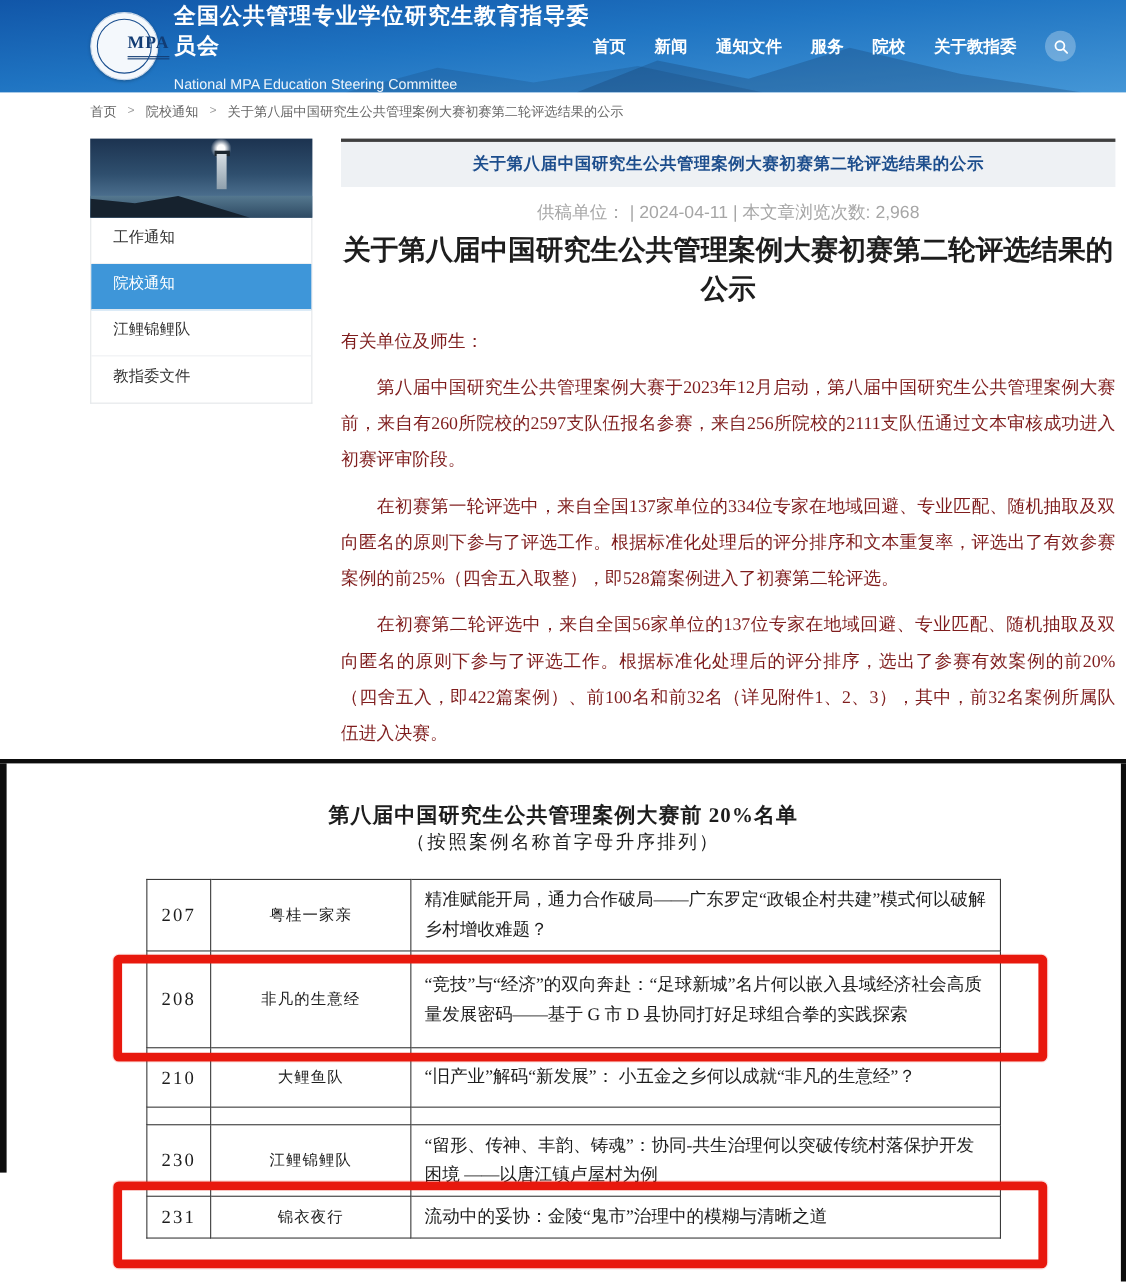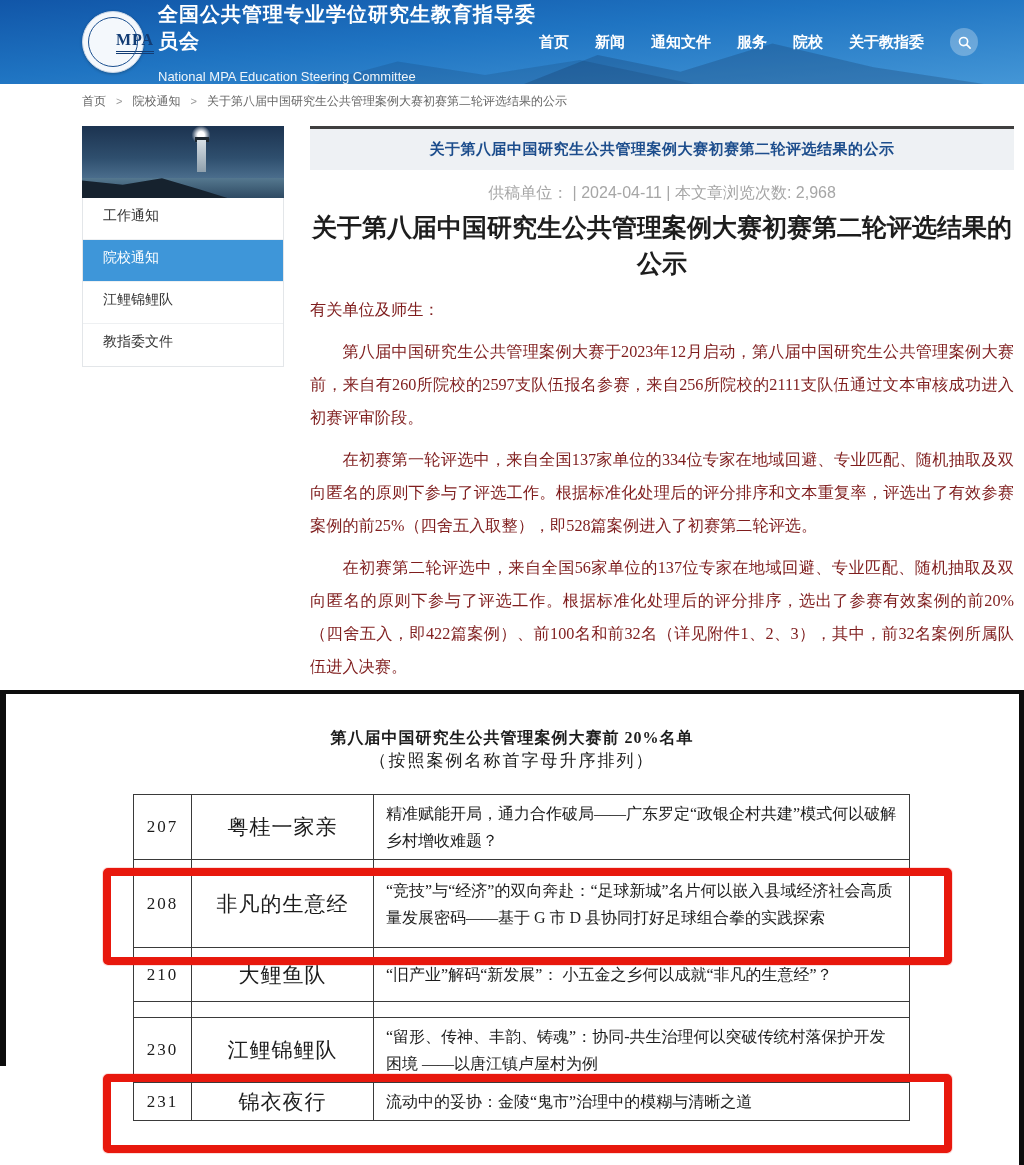--- a/index.html
+++ b/index.html
@@ -101,32 +101,32 @@
   .article-body p.para { text-indent:2em; margin-top:9px; }
 
   
   .table-section {
     position:relative; width:1024px; margin-top:6px;
     border-top:4px solid #0d0d0d; background:#fff;
   }
   .edge-left  { position:absolute; left:0;  top:0; width:6px; height:372px; background:#0d0d0d; }
   .edge-right { position:absolute; right:0; top:0; width:5px; height:505px; background:#0d0d0d; }
   .doc-area { padding-top:34px; font-family:"Liberation Serif","DejaVu Serif",serif; color:#1c1c1c; }
-  .doc-title { text-align:center; font-size:16px; font-weight:bold; letter-spacing:1px; }
+  .doc-title { text-align:center; font-size:19px; font-weight:bold; letter-spacing:1px; }
   .doc-subtitle { text-align:center; font-size:17px; letter-spacing:2px; }
   table.ranking {
     border-collapse:collapse; margin:22px 0 0 133px; width:776px;
     table-layout:fixed; background:#fff;
   }
   .ranking td { border:1.5px solid #3a3a3a; vertical-align:middle; }
   .col-rank { width:58px; }
   .col-team { width:182px; }
   .col-case { width:536px; }
   .cell-rank { text-align:center; font-size:17px; letter-spacing:2px; }
-  .cell-team { text-align:center; font-size:21px; letter-spacing:1px; }
+  .cell-team { text-align:center; font-size:14px; letter-spacing:1px; }
   .cell-case { font-size:16px; line-height:27px; padding:5px 10px 5px 12px; }
   tr.r207 { height:54px; } tr.r208 { height:88px; } tr.r209 { height:56px; }
   tr.r210 { height:54px; } tr.partial-mid { height:16px; }
   tr.r230 { height:62px; } tr.r231 { height:27px; }
   tr.partial-mid td, tr.partial-bottom td { padding:0; }
 
   .red-box {
     position:absolute; border:8px solid #e8180d; border-radius:5px;
     left:103px; width:849px; pointer-events:none;
     box-shadow:0 0 0 1px rgba(232,24,13,.15);

